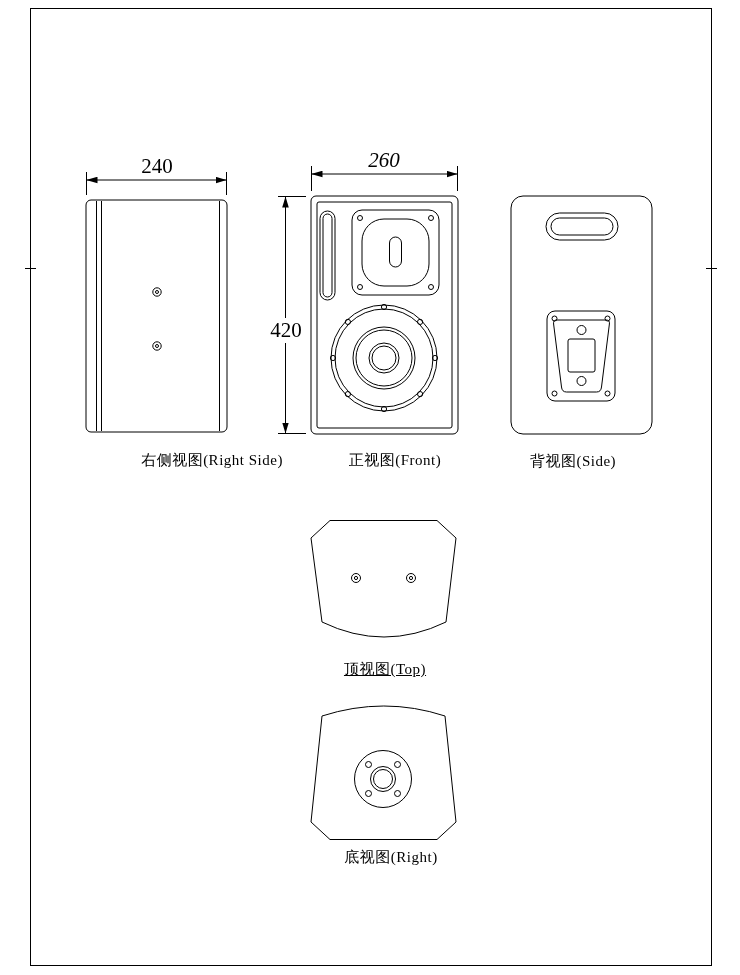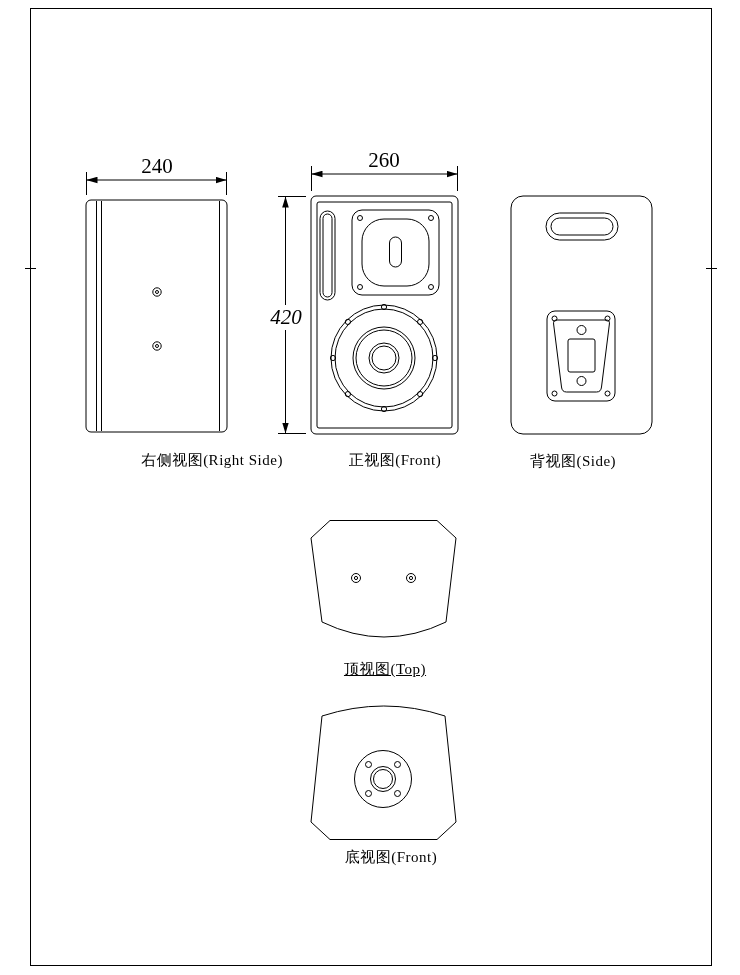--- a/index.html
+++ b/index.html
@@ -174,22 +174,22 @@
           <circle cx="368.5" cy="764.5" r="3"></circle>
           <circle cx="368.5" cy="793.5" r="3"></circle>
           <circle cx="397.5" cy="793.5" r="3"></circle>
         </g>
       </g>
 
     </g>
   </svg>
 
   <div class="dim-text" style="left:157px; top:154px;">240</div>
-  <div class="dim-text" style="left:384px; top:148px;">260</div>
-  <div class="dim-text masked" style="left:286px; top:305px;font-style:italic;">420</div>
+  <div class="dim-text" style="left:384px; top:148px;font-style:italic;">260</div>
+  <div class="dim-text masked" style="left:286px; top:318px;">420</div>
 
   <div class="view-label" style="left:168px; top:451px;margin-left:44px;">右侧视图(Right Side)</div>
   <div class="view-label" style="left:395px; top:451px;font-family:Liberation Serif, serif;">正视图(Front)</div>
   <div class="view-label" style="left:573px; top:452px;">背视图(Side)</div>
   <div class="view-label" style="left:385px; top:660px;text-decoration:underline;">顶视图(Top)</div>
-  <div class="view-label" style="left:391px; top:848px;">底视图(Front)</div>
+  <div class="view-label" style="left:391px; top:848px;">底视图(Right)</div>
 
 </div>
 
 </body></html>

